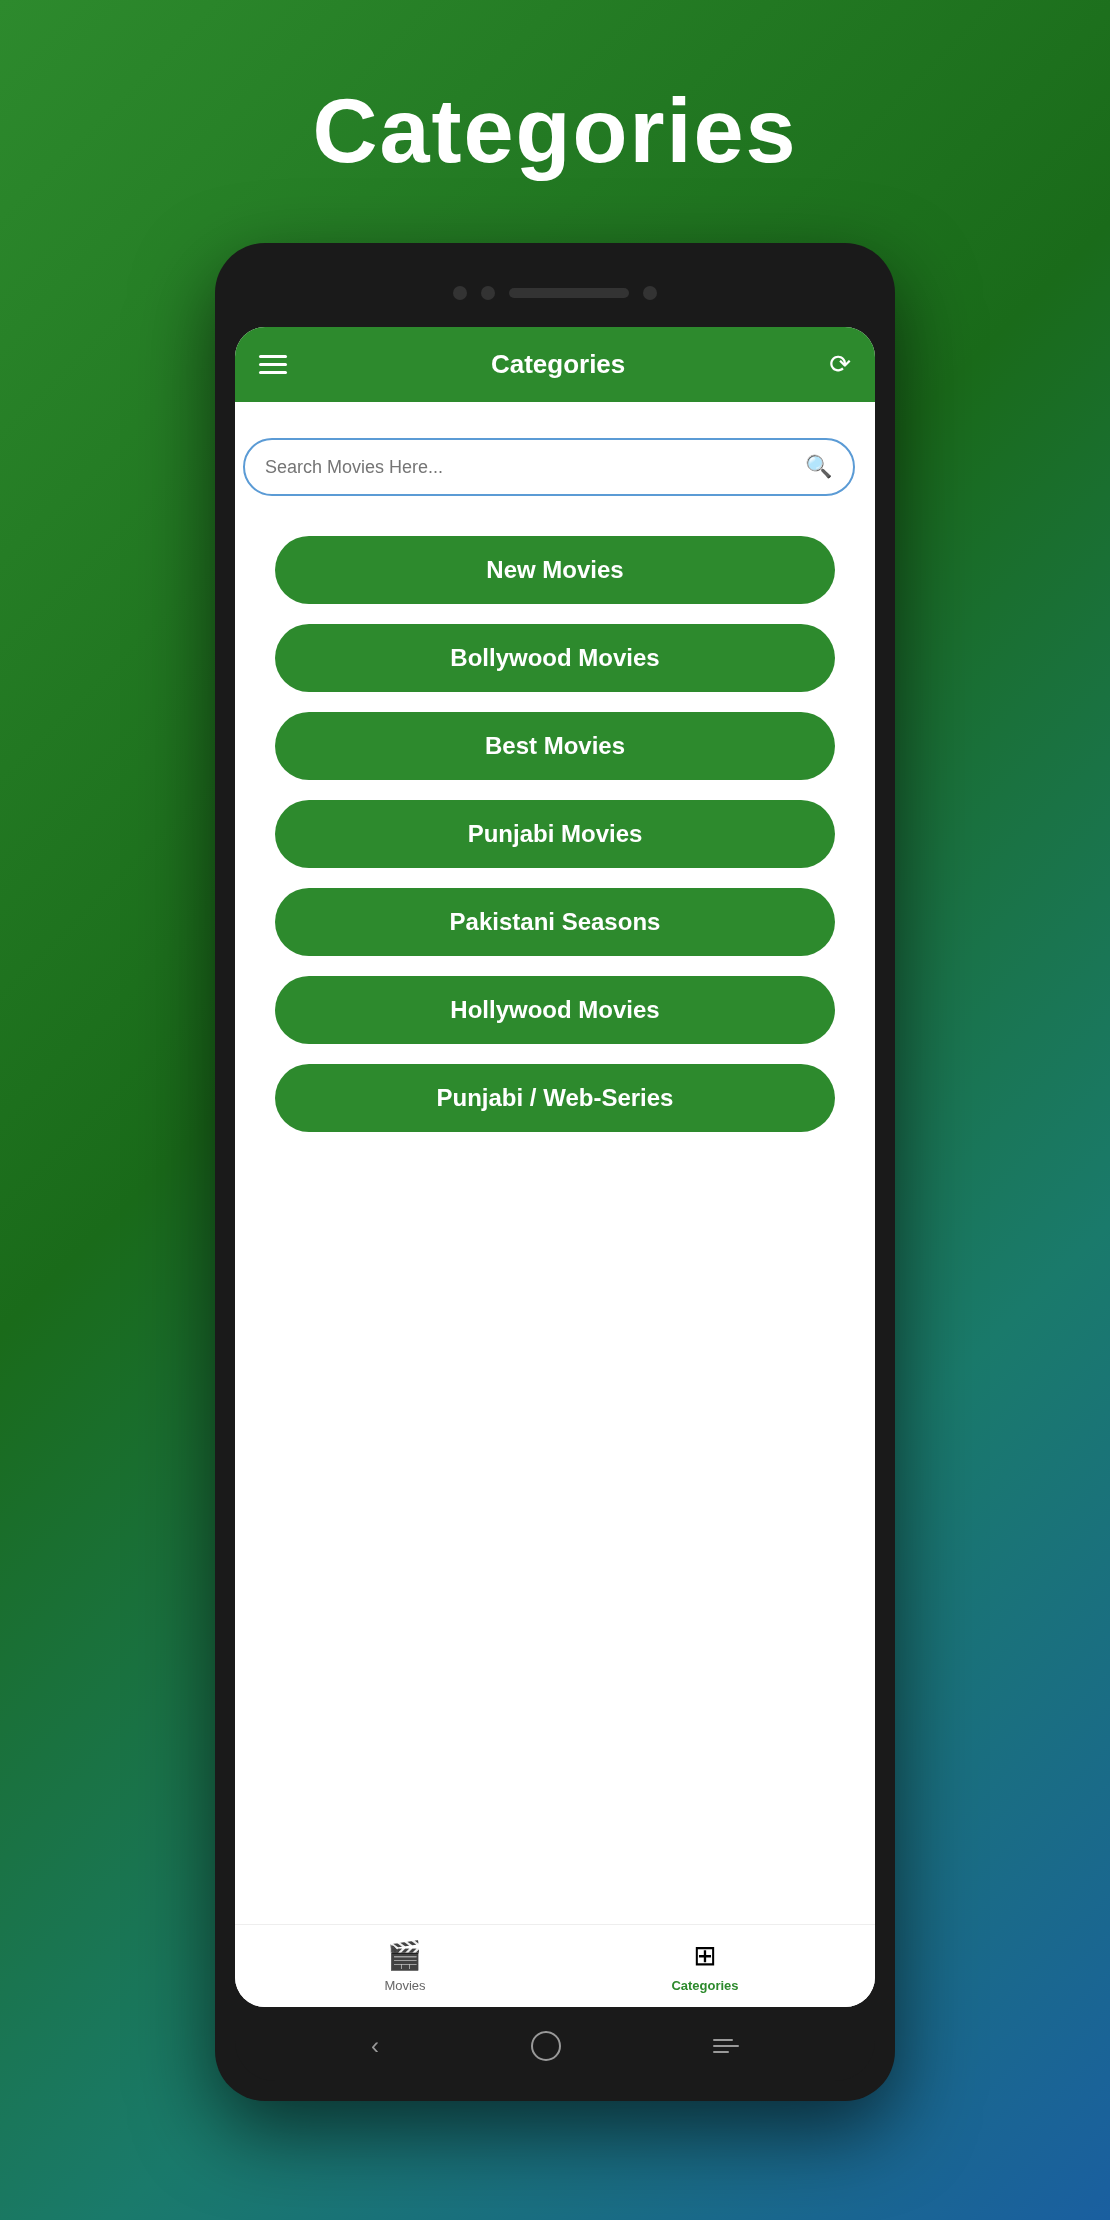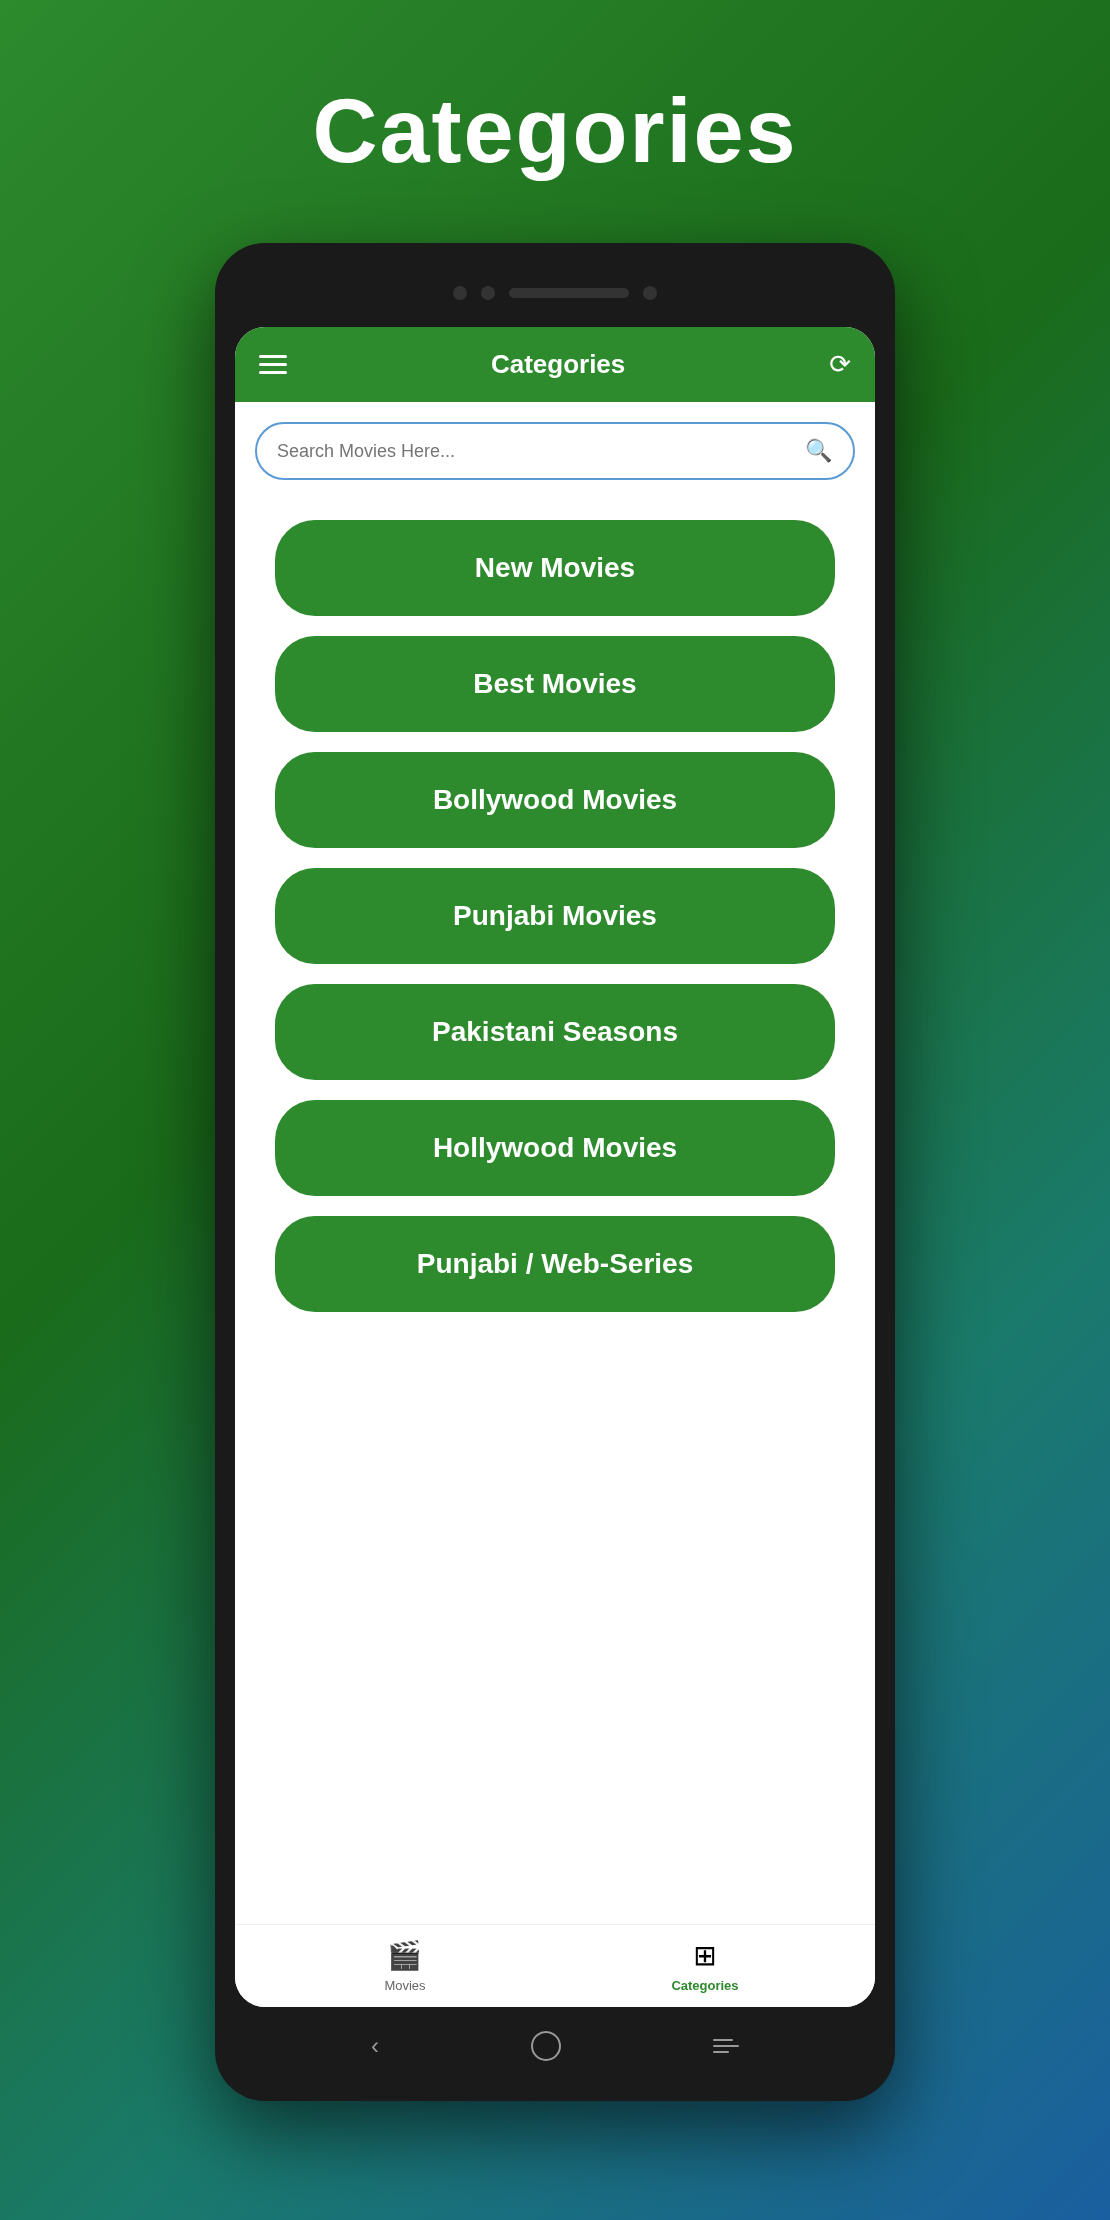--- a/index.html
+++ b/index.html
@@ -102,21 +102,22 @@
     }
 
     .header-refresh-icon {
       color: white;
       font-size: 26px;
       cursor: pointer;
     }
 
     .search-container {
       background: white;
-      padding: 20px 20px 10px 20px;
+      padding: 20px 20px 10px 8px;
+      margin-top: 16px;
     }
 
     .search-bar {
       display: flex;
       align-items: center;
       border: 2px solid #5b9bd5;
       border-radius: 30px;
       padding: 14px 20px;
       background: white;
     }
@@ -142,25 +143,25 @@
       flex-direction: column;
       align-items: center;
       padding: 30px 40px;
       gap: 20px;
     }
 
     .category-btn {
       width: 100%;
       background: #2d8a2d;
       color: white;
-      font-size: 28px;
+      font-size: 24px;
       font-weight: 700;
       border: none;
       border-radius: 40px;
-      padding: 32px 20px;
+      padding: 20px 20px;
       cursor: pointer;
       text-align: center;
       display: block;
     }
 
     .bottom-nav {
       background: white;
       border-top: 1px solid #eee;
       display: flex;
       justify-content: space-around;
@@ -261,22 +262,22 @@
 
     <div class="search-container">
       <div class="search-bar">
         <input class="search-input" type="text" placeholder="Search Movies Here..." style="">
         <span class="search-icon">🔍</span>
       </div>
     </div>
 
     <div class="categories-list">
     <button class="category-btn">New Movies</button>
+        <button class="category-btn">Bollywood Movies</button>
         <button class="category-btn">Best Movies</button>
-        <button class="category-btn">Bollywood Movies</button>
         <button class="category-btn">Punjabi Movies</button>
         <button class="category-btn">Pakistani Seasons</button>
         <button class="category-btn">Hollywood Movies</button>
         <button class="category-btn">Punjabi / Web-Series</button>
       </div>
 
     <div class="bottom-nav">
     <div class="nav-item">
           <span class="nav-icon">🎬</span>
           <span class="nav-label inactive">Movies</span>

